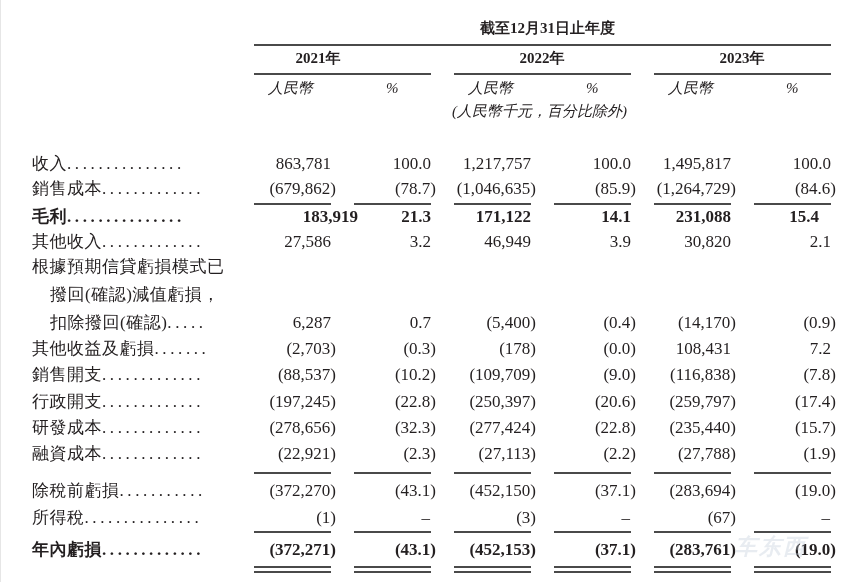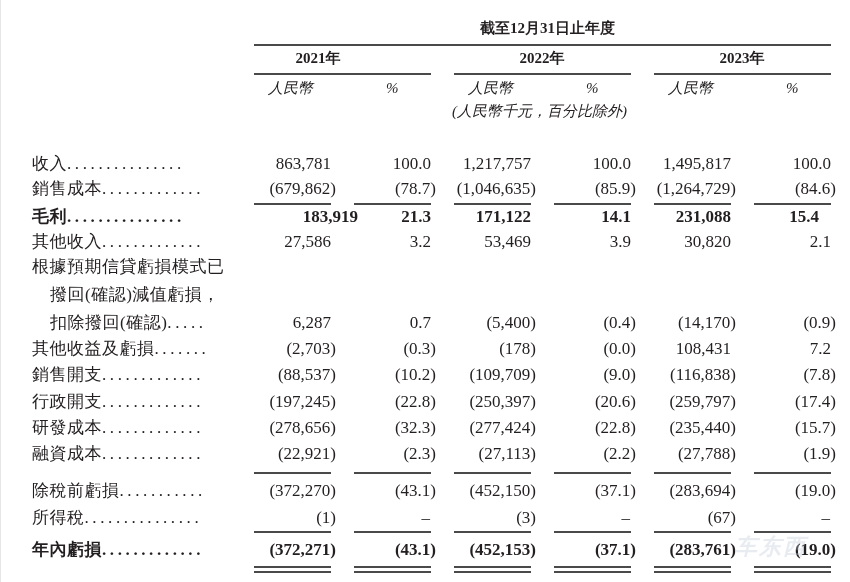--- a/index.html
+++ b/index.html
@@ -77,21 +77,21 @@
 <div class="num bold" style="right:492px; top:208px;">183,919</div>
 <div class="num bold" style="right:419px; top:208px;margin-left:23px;">21.3</div>
 <div class="num bold" style="right:319px; top:208px;">171,122</div>
 <div class="num bold" style="right:219px; top:208px;">14.1</div>
 <div class="num bold" style="right:119px; top:208px;">231,088</div>
 <div class="num bold" style="right:31px; top:208px;">15.4</div>
 
 <div class="label" style="top:233px;"><span>其他收入</span><span class="dots">.............</span></div>
 <div class="num" style="right:519px; top:233px;">27,586</div>
 <div class="num" style="right:419px; top:233px;">3.2</div>
-<div class="num" style="right:319px; top:233px;">53,469</div>
+<div class="num" style="right:319px; top:233px;">46,949</div>
 <div class="num" style="right:219px; top:233px;">3.9</div>
 <div class="num" style="right:119px; top:233px;">30,820</div>
 <div class="num" style="right:19px; top:233px;">2.1</div>
 
 <div class="label" style="top:258px;">根據預期信貸虧損模式已</div>
 <div class="label" style="top:286px; left:50px;">撥回(確認)減值虧損，</div>
 <div class="label" style="top:314px; left:50px;"><span>扣除撥回(確認)</span><span class="dots">.....</span></div>
 <div class="num" style="right:519px; top:314px;">6,287</div>
 <div class="num" style="right:419px; top:314px;">0.7</div>
 <div class="num" style="right:314px; top:314px;">(5,400)</div>

